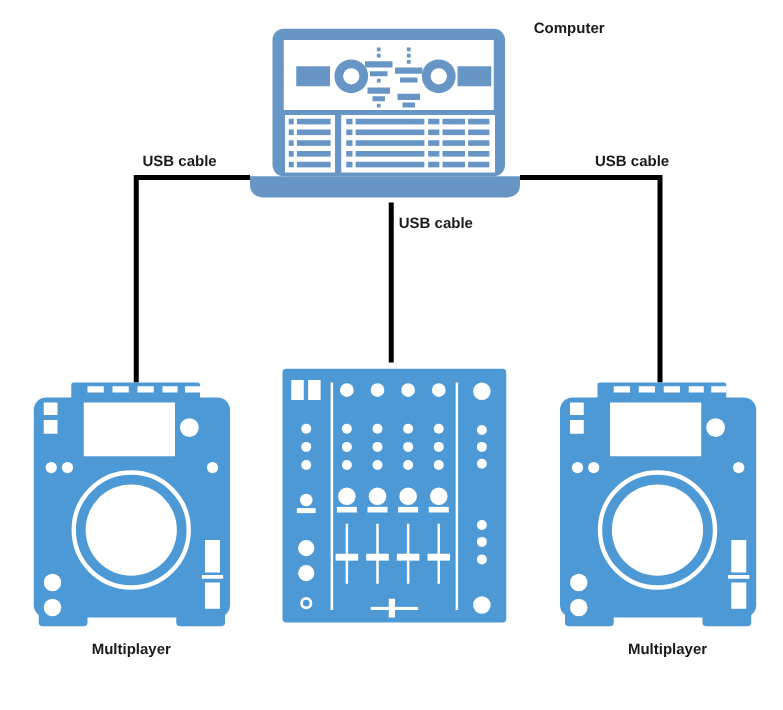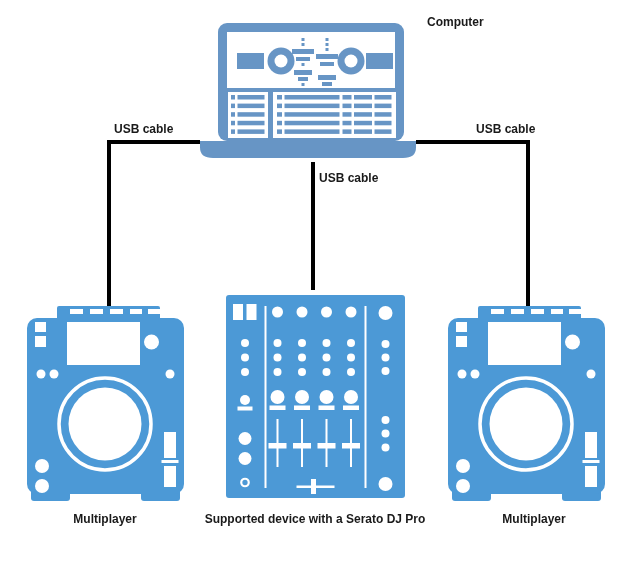--- a/index.html
+++ b/index.html
@@ -203,16 +203,15 @@
       </g>
       <circle cx="245" cy="482.5" r="3.75" fill="none" stroke="#ffffff" stroke-width="2.2"></circle>
     </g>
   </svg>
 
   <div class="lbl" style="left:427px;top:15px;">Computer</div>
   <div class="lbl" style="left:114px;top:122px;">USB cable</div>
   <div class="lbl" style="left:476px;top:122px;">USB cable</div>
   <div class="lbl" style="left:319px;top:171px;">USB cable</div>
   <div class="lbl centered" style="left:105px;top:512px;">Multiplayer</div>
-  <div class="lbl centered" style="left:315px;top:512px;">Supported device with a Serato DJ Pro</div>
   <div class="lbl centered" style="left:534px;top:512px;">Multiplayer</div>
 
 </div>
 
 </body></html>

